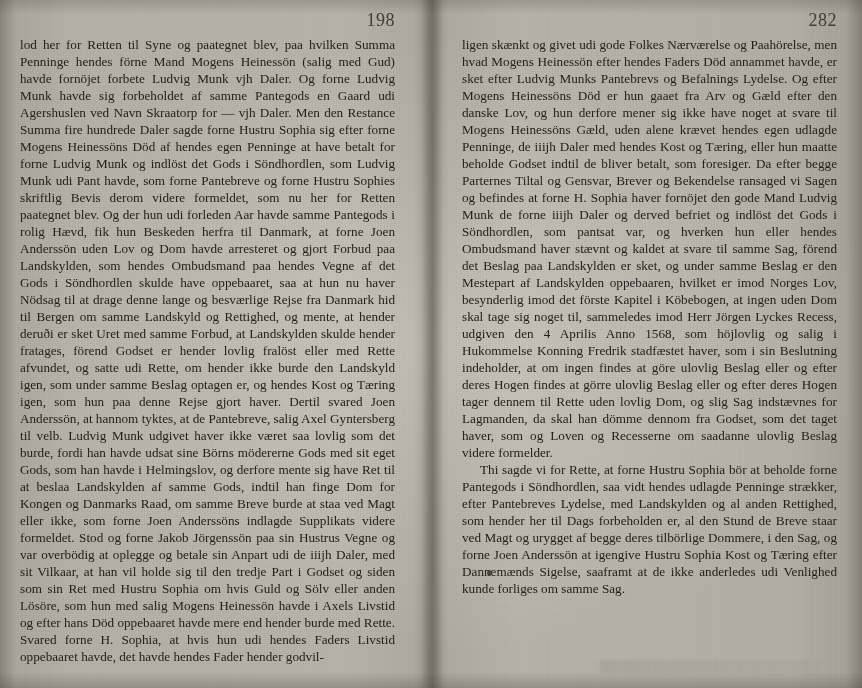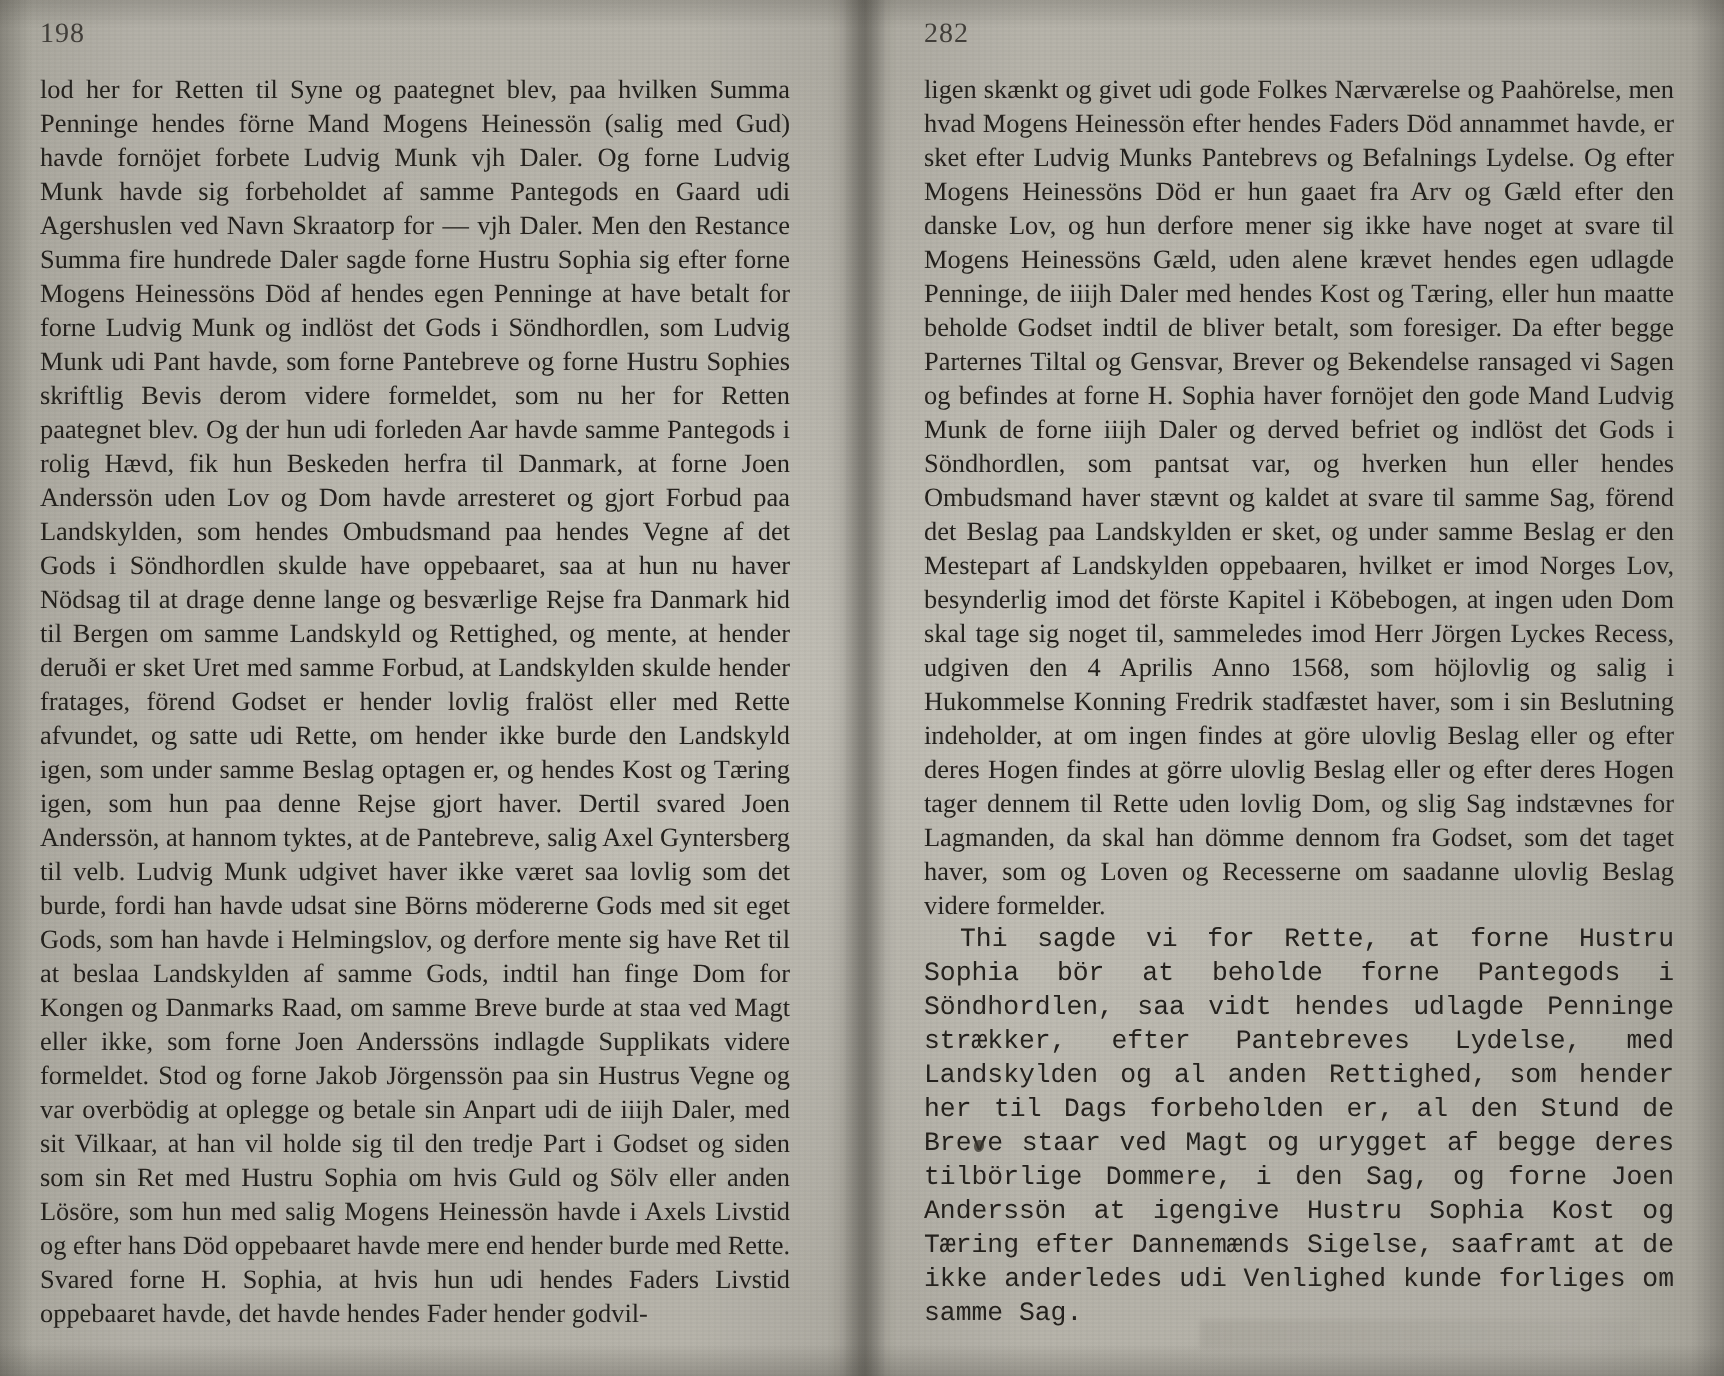--- a/index.html
+++ b/index.html
@@ -58,22 +58,22 @@
   .col {
     position: absolute;
     top: 0;
     width: 375px;
     height: 688px;
   }
   .col-left { left: 20px; }
   .col-right { left: 462px; }
 
   .folio {
-    text-align: left;
-    font-size: 14px;
+    text-align: right;
+    font-size: 18px;
     letter-spacing: 0.5px;
     color: #2e2b27;
     margin-top: 10px;
     height: 18px;
     font-family: "Liberation Serif", serif;
     opacity: 0.85;
   }
 
   .body-text {
     margin-top: 8px;
@@ -84,21 +84,20 @@
     text-justify: inter-word;
     hyphens: manual;
     -webkit-font-smoothing: none;
   }
   .body-text p {
     margin: 0;
     text-indent: 0;
   }
   .body-text p.indent {
     text-indent: 18px;
-    font-family: Liberation Mono, monospace;
   }
   .body-text p + p {
     margin-top: 0;
   }
   .inkblot {
     position: absolute;
     left: 487px;
     top: 570px;
     width: 5px;
     height: 6px;

